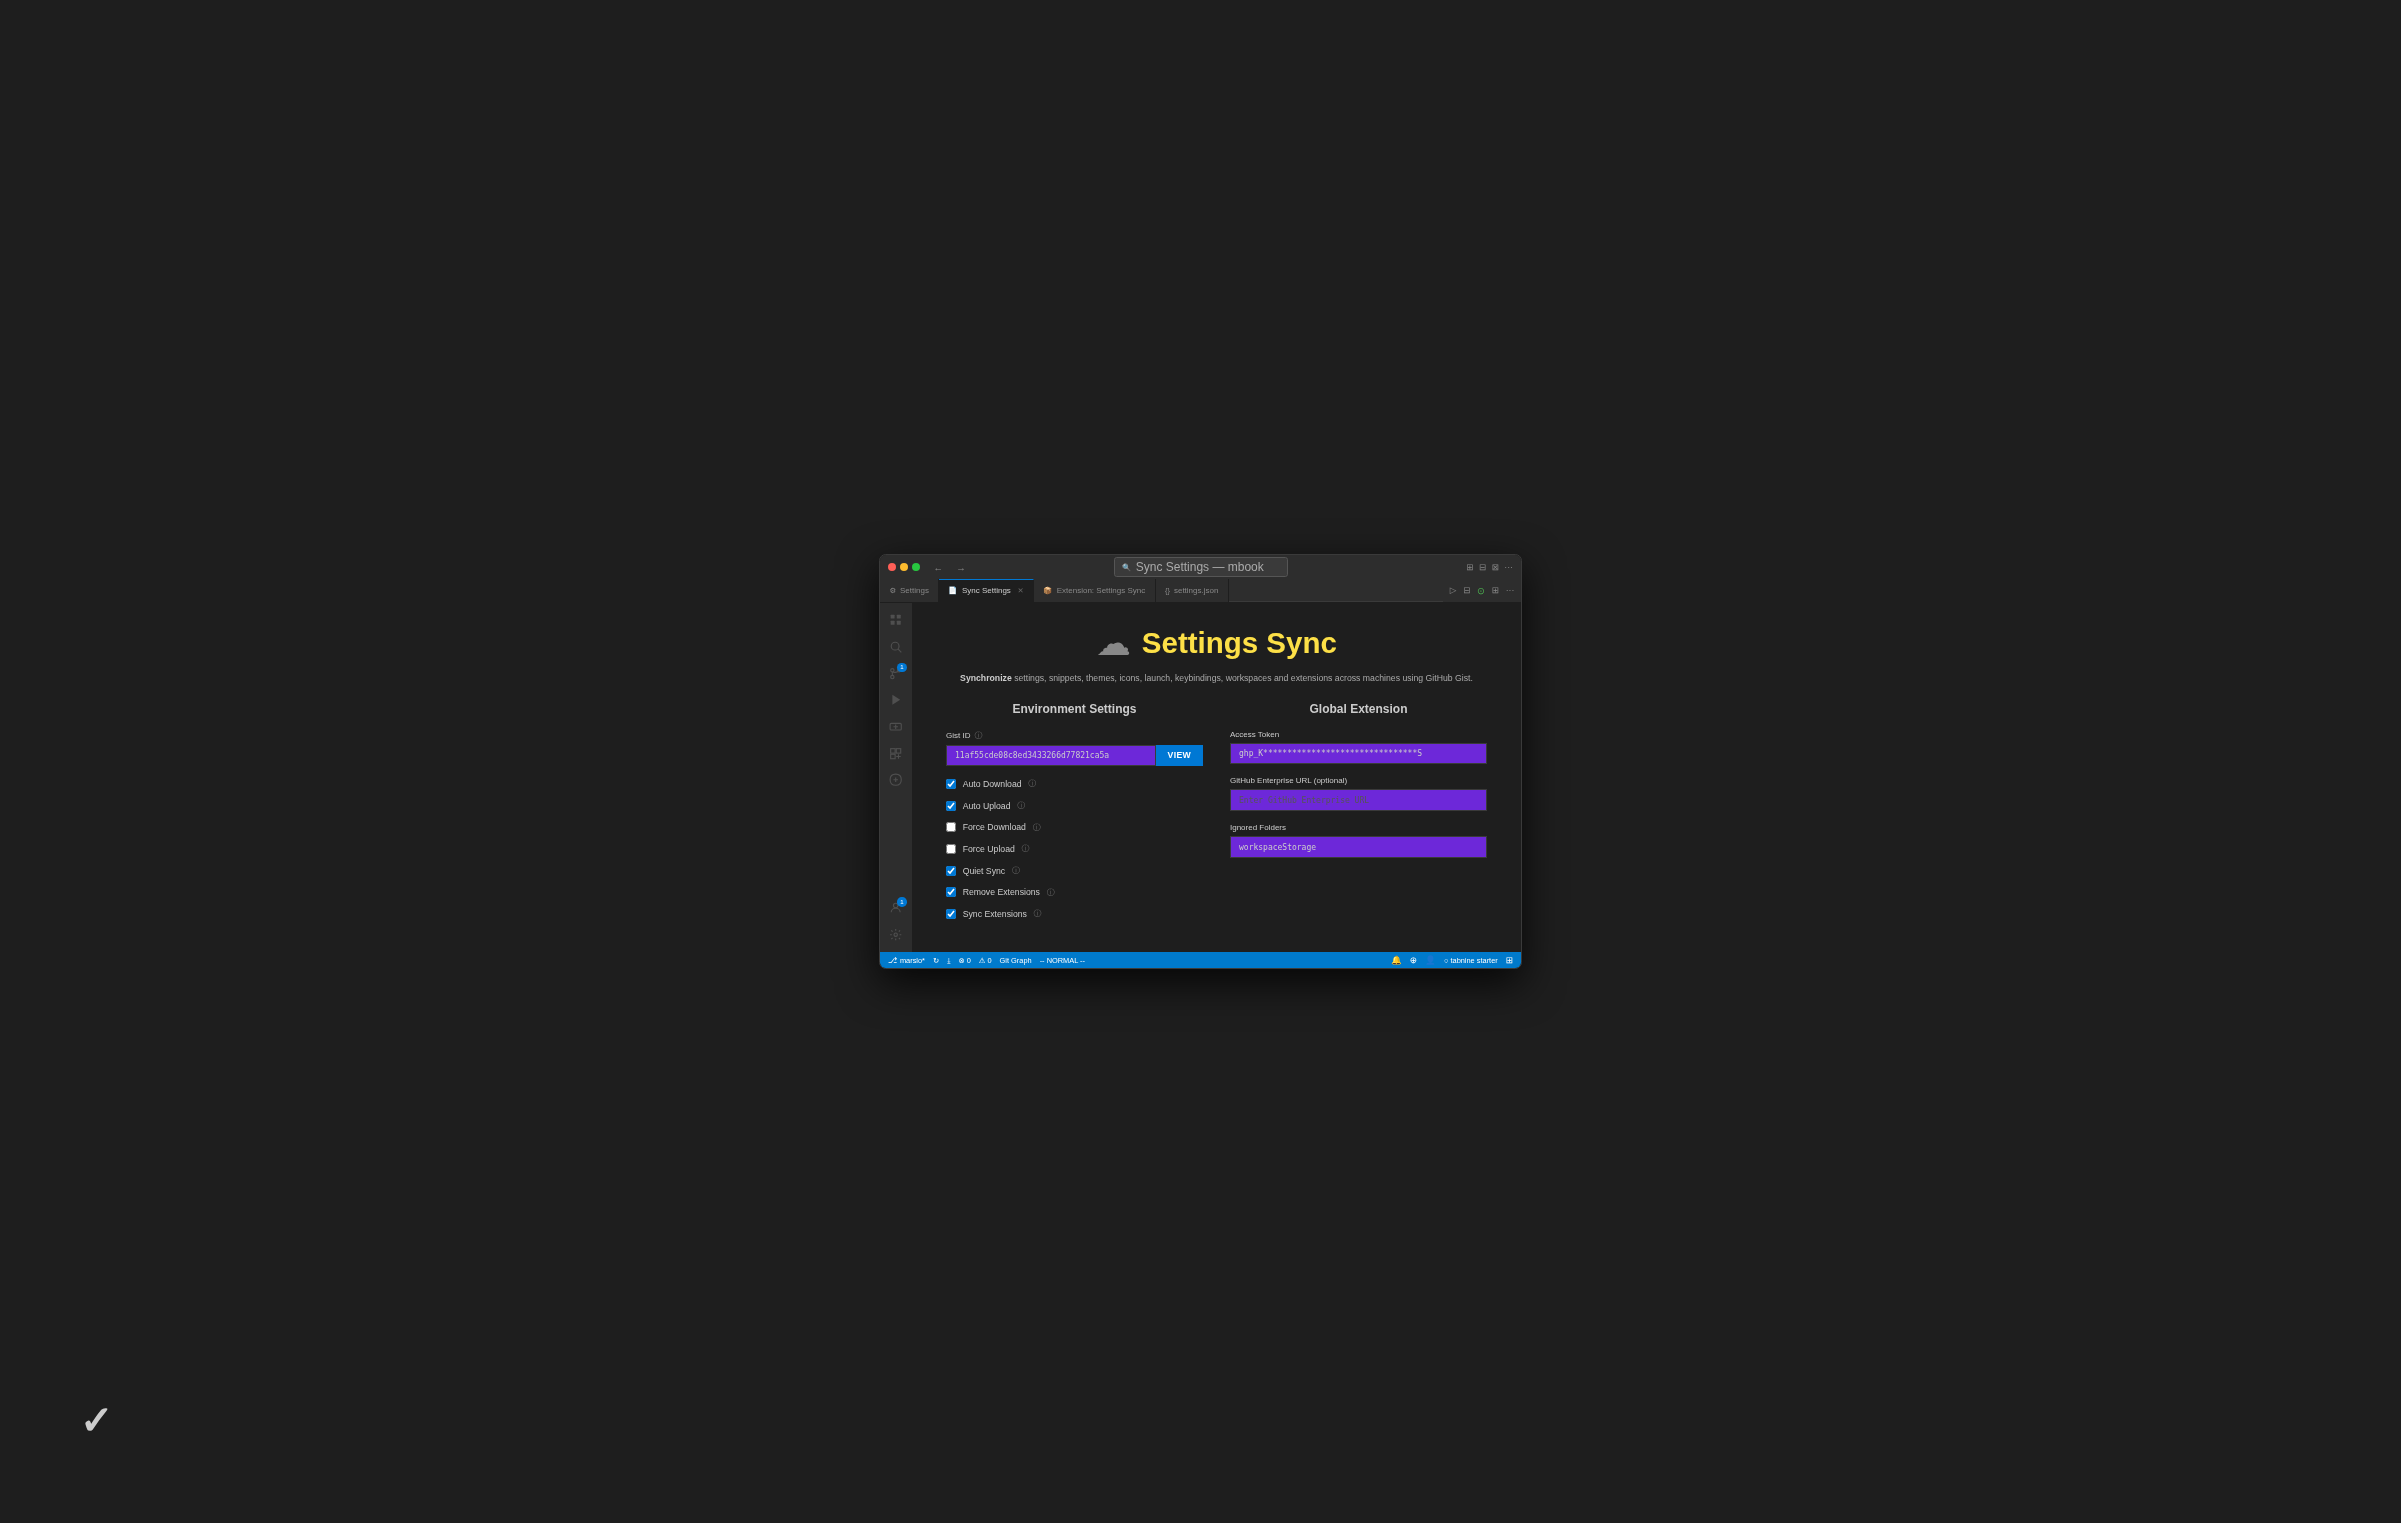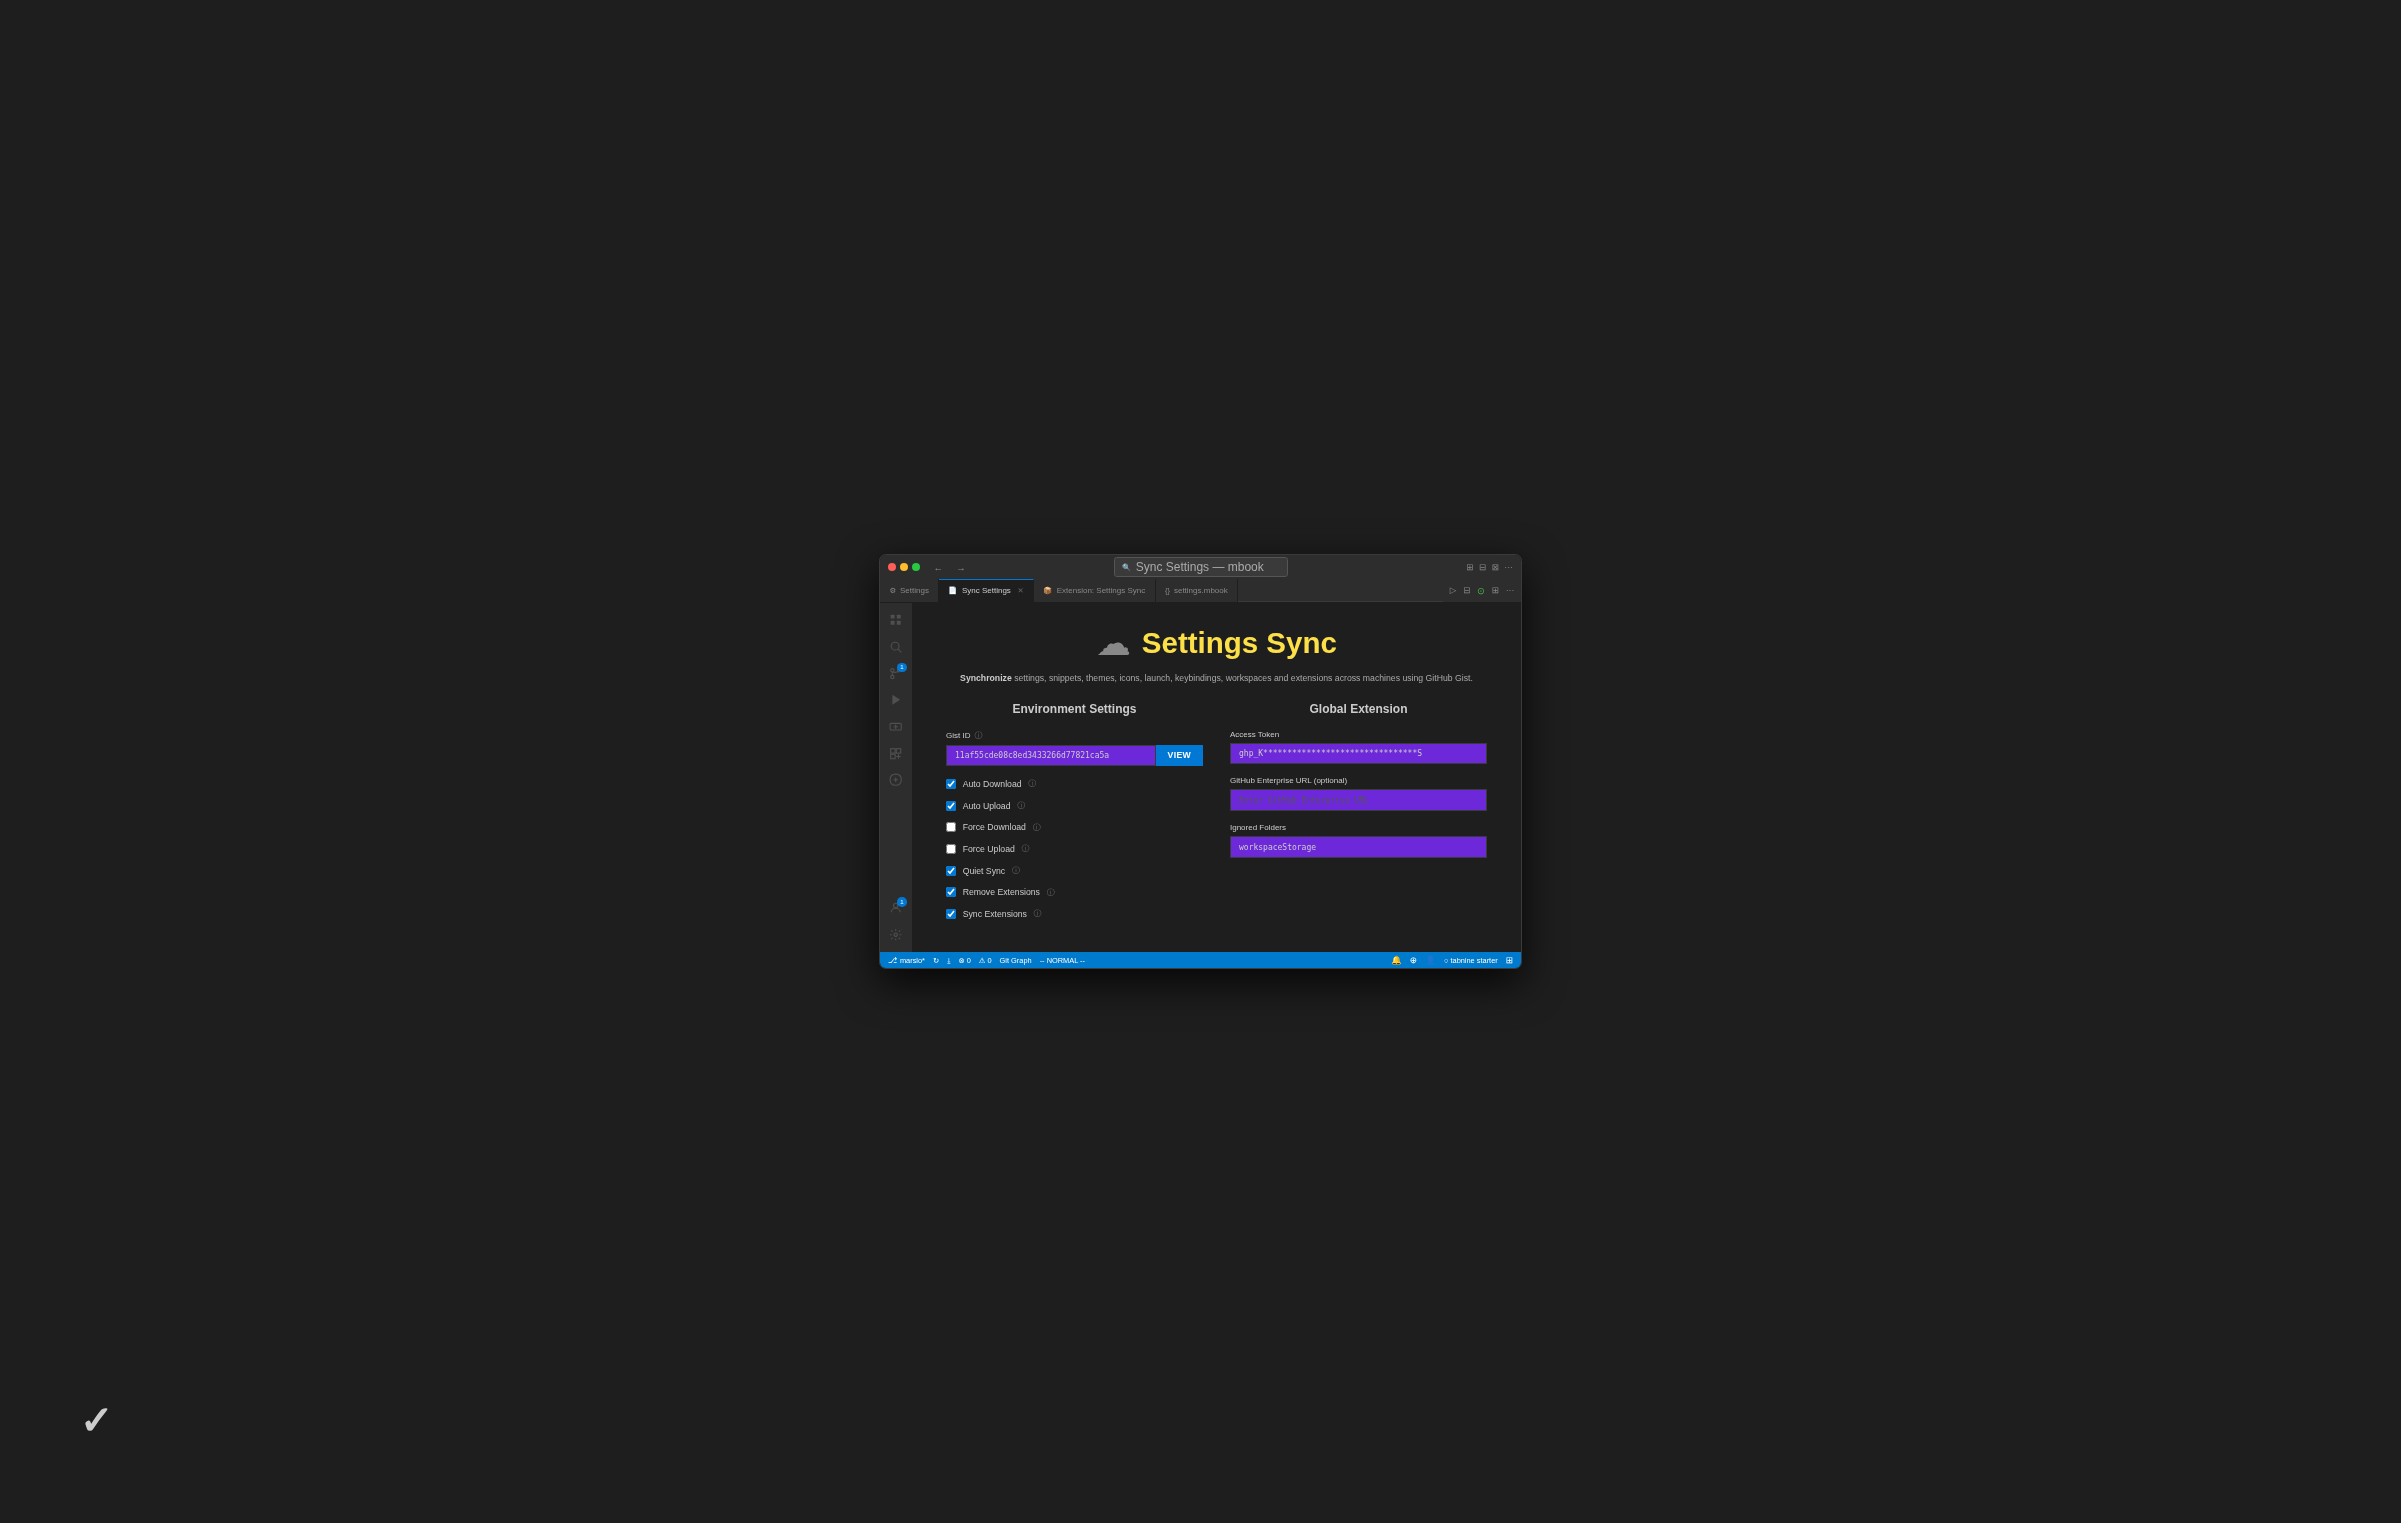--- a/index.html
+++ b/index.html
@@ -357,21 +357,21 @@
       <span class="tab-icon">📄</span>
       <span>Sync Settings</span>
       <span class="tab-close">✕</span>
     </div>
     <div class="tab">
       <span class="tab-icon">📦</span>
       <span>Extension: Settings Sync</span>
     </div>
     <div class="tab">
       <span class="tab-icon">{}</span>
-      <span>settings.mbook</span>
+      <span>settings.json</span>
     </div>
     <div style="flex:1; border-bottom:0.7px solid #3a3a3a;"></div>
 
     <div style="display:flex;align-items:center;padding:0 6.7px;gap:6.7px;">
       <span style="color:#888;font-size:8.7px;">▷</span>
       <span style="color:#888;font-size:8.7px;">⊟</span>
       <span style="color:#4CAF50;font-size:9.4px;">⊙</span>
       <span style="color:#888;font-size:8.7px;">⊞</span>
       <span style="color:#888;font-size:8.7px;">···</span>
     </div>

